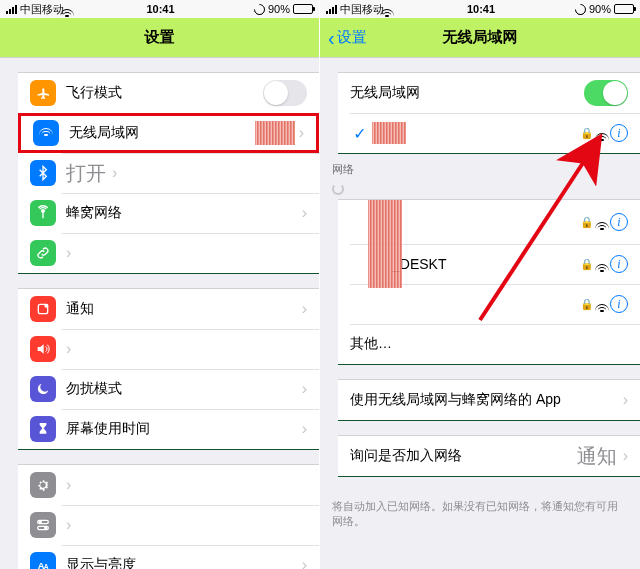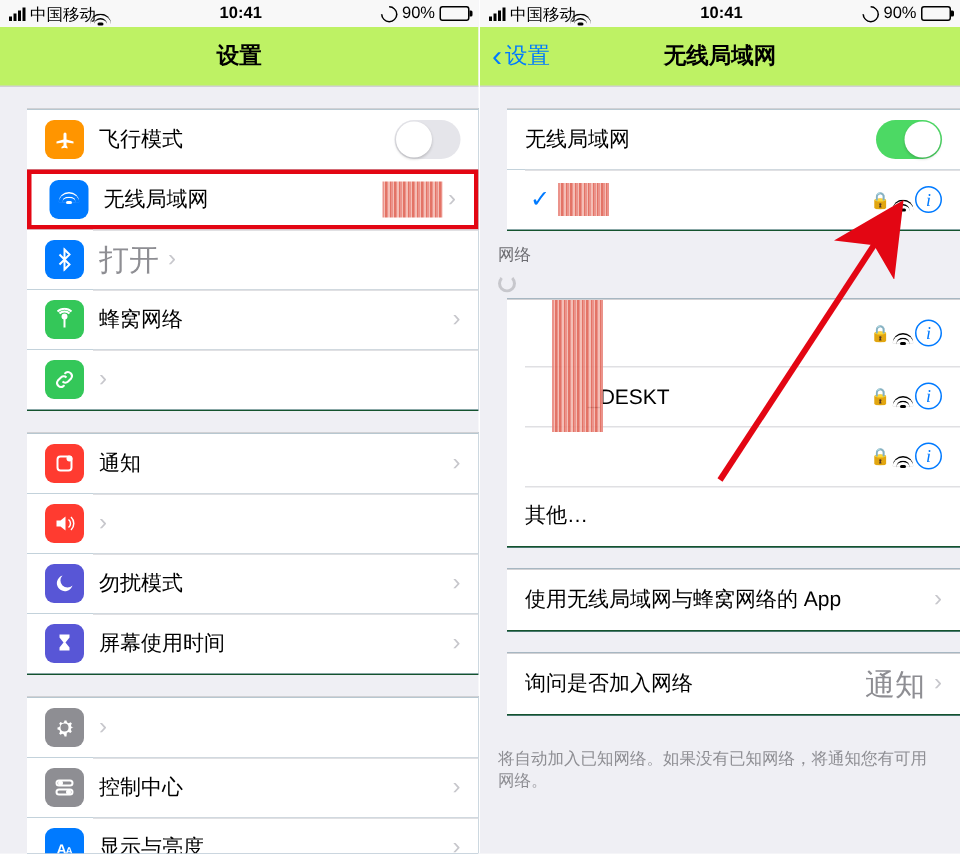--- a/index.html
+++ b/index.html
@@ -248,21 +248,20 @@
     </div>
     <div class="cell">
       <div class="app-icon" style="background:#8e8e93">
         <svg viewBox="0 0 24 24" fill="none" stroke="#fff" stroke-width="2">
             <rect x="4" y="5" width="16" height="5" rx="2.5"></rect>
             <circle cx="8" cy="7.5" r="1.5" fill="#fff"></circle>
             <rect x="4" y="14" width="16" height="5" rx="2.5"></rect>
             <circle cx="16" cy="16.5" r="1.5" fill="#fff"></circle>
           </svg>
       </div>
-      <div class="cell-label">控制中心</div>
       <span class="chevron">›</span>
     </div>
     <div class="cell">
       <div class="app-icon" style="background:#007aff">
         <svg viewBox="0 0 24 24" fill="#fff">
             <text x="4" y="18" font-size="14" font-weight="700" fill="#fff">A</text>
             <text x="13" y="18" font-size="10" font-weight="700" fill="#fff">A</text>
           </svg>
       </div>
       <div class="cell-label">显示与亮度</div>

